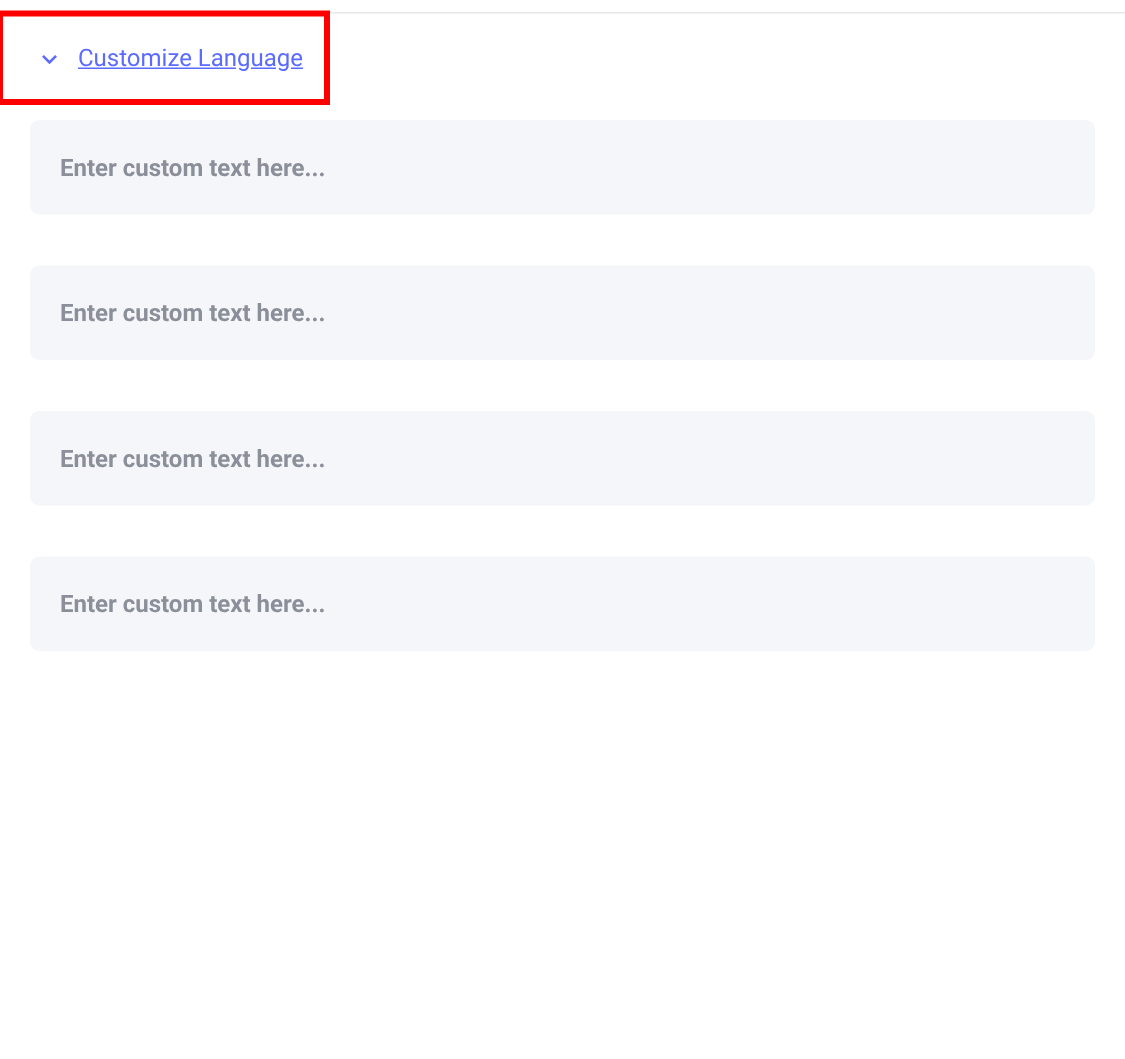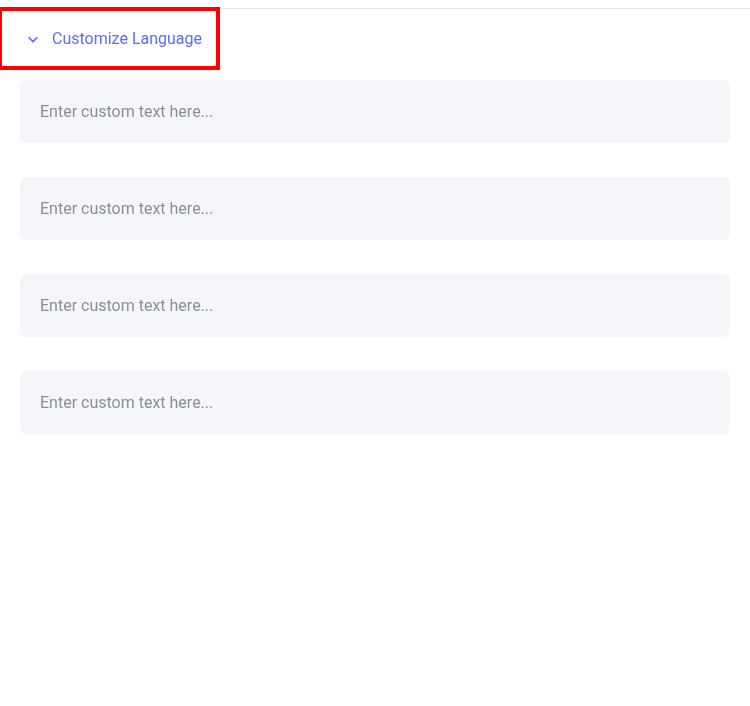--- a/index.html
+++ b/index.html
@@ -39,20 +39,21 @@
     }
     .chevron-icon svg {
       stroke: #5b6bff;
       stroke-width: 2;
       fill: none;
     }
     .accordion-title {
       color: #5b6bff;
       font-size: 16px;
       font-weight: 400;
+      text-decoration: underline;
     }
     .form-section {
       padding: 10px 20px 0 20px;
     }
     .field-group {
       margin-bottom: 34px;
     }
     .field-label {
       font-size: 16px;
       color: #1a1a1a;
@@ -62,20 +63,21 @@
     .text-input {
       width: 100%;
       background: #f5f6f9;
       border: none;
       border-radius: 6px;
       padding: 22px 20px;
       font-size: 16px;
       color: #333;
       outline: none;
       font-family: inherit;
+      font-weight: bold;
     }
     .text-input::placeholder {
       color: #8a8f99;
     }
   </style>
 </head>
 <body>
 
 <div class="top-border"></div>
 

